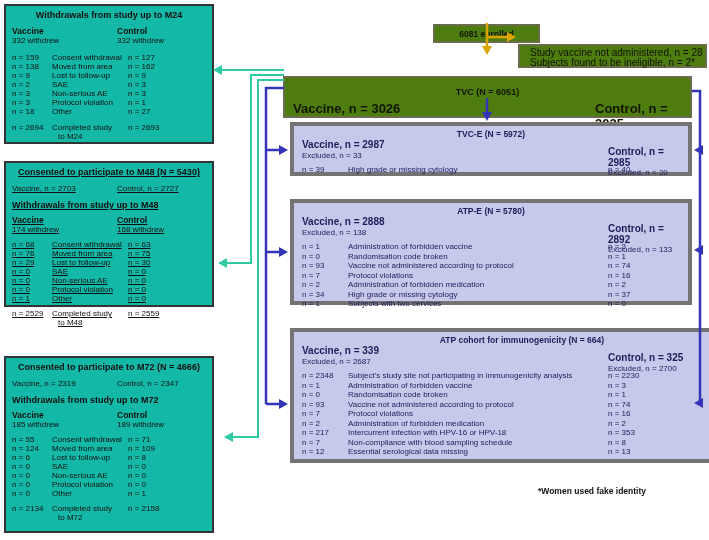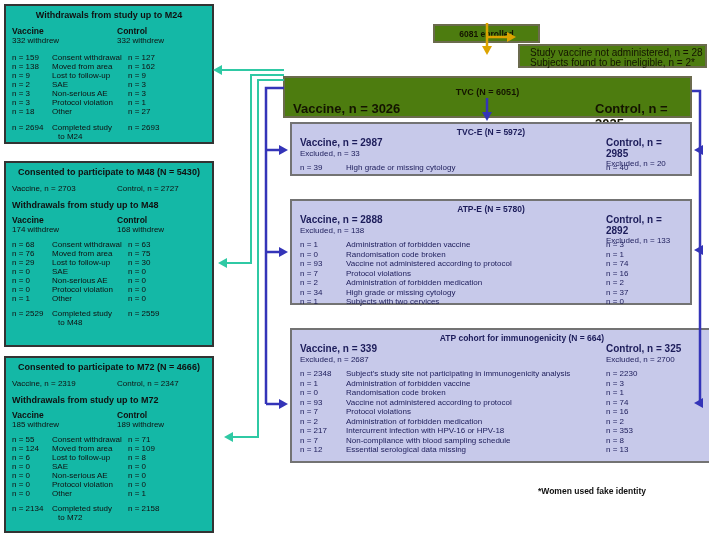--- a/index.html
+++ b/index.html
@@ -21,25 +21,25 @@
   .gcompleted .l2{padding-left:6px;}
   
   .ybox{background:#4d7c0f;border:2px solid #6b6b4d;color:#141400;margin-top:20px;}
   .enrolled{display:flex;align-items:center;justify-content:center;font-weight:bold;font-size:8.5px;}
   .note{font-size:10px;line-height:9.5px;padding:2px 4px 0 10px;white-space:nowrap;}
   .tvc{padding:9px 8px;font-size:8px;}
   .tvc .t{font-weight:bold;font-size:9px;text-align:center;line-height:10px;}
   .tvc .hd{position:relative;margin-top:4px;height:10px;font-weight:bold;font-size:13px;}
   .tvc .hd .r{position:absolute;left:302px;top:0;}
   
-  .pbox{background:#c7c9ea;border:2px solid #737373;color:#1c1c5a;padding:3px 8px;font-size:8px;line-height:9.5px;box-sizing:border-box;}
+  .pbox{background:#c7c9ea;border:4px solid #737373;color:#1c1c5a;padding:3px 8px;font-size:8px;line-height:9.5px;box-sizing:border-box;}
   .pbox .t{font-weight:bold;font-size:8.5px;text-align:center;line-height:10px;margin-bottom:1px;}
   .phead{position:relative;height:19px;}
   .phead .bold{font-weight:bold;font-size:10px;}
-  .phead .r{position:absolute;left:306px;top:0;}
+  .phead .r{position:absolute;left:306px;top:7px;}
   .prows{margin-top:6px;}
   .prow{display:grid;grid-template-columns:46px 260px 1fr;white-space:nowrap;}
   .footnote{position:absolute;left:538px;top:486px;font-size:8.5px;font-weight:bold;color:#101010;}
   svg.overlay{position:absolute;left:0;top:0;pointer-events:none;}
 </style>
 </head>
 <body>
 
 <div id="canvas">
 
@@ -95,21 +95,21 @@
           <span>n = 27</span>
         </div>
       </div>
     <div class="gcompleted">
       <span>n = 2694</span>
       <span><span>Completed study</span><br><span class="l2">to M24</span></span>
       <span>n = 2693</span>
     </div>
   </div>
 
-  <div class="box gbox" style="left:4px;top:161px;width:210px;height:186px;">
+  <div class="box gbox" style="left:4px;top:161px;width:210px;height:146px;text-decoration:underline;">
     <div class="gtitle">Consented to participate to M48 (N = 5430)</div>
     <div class="gconsent">
       <span>Vaccine, n = 2703</span>
       <span>Control, n = 2727</span>
     </div>
     <div class="gtitle left" style="margin-bottom:6px;">Withdrawals from study up to M48</div>
     <div class="ghead" style="margin-bottom:6px;">
       <div><span class="name">Vaccine</span><br>
         <span>174 withdrew</span></div>
       <div><span class="name">Control</span><br>

